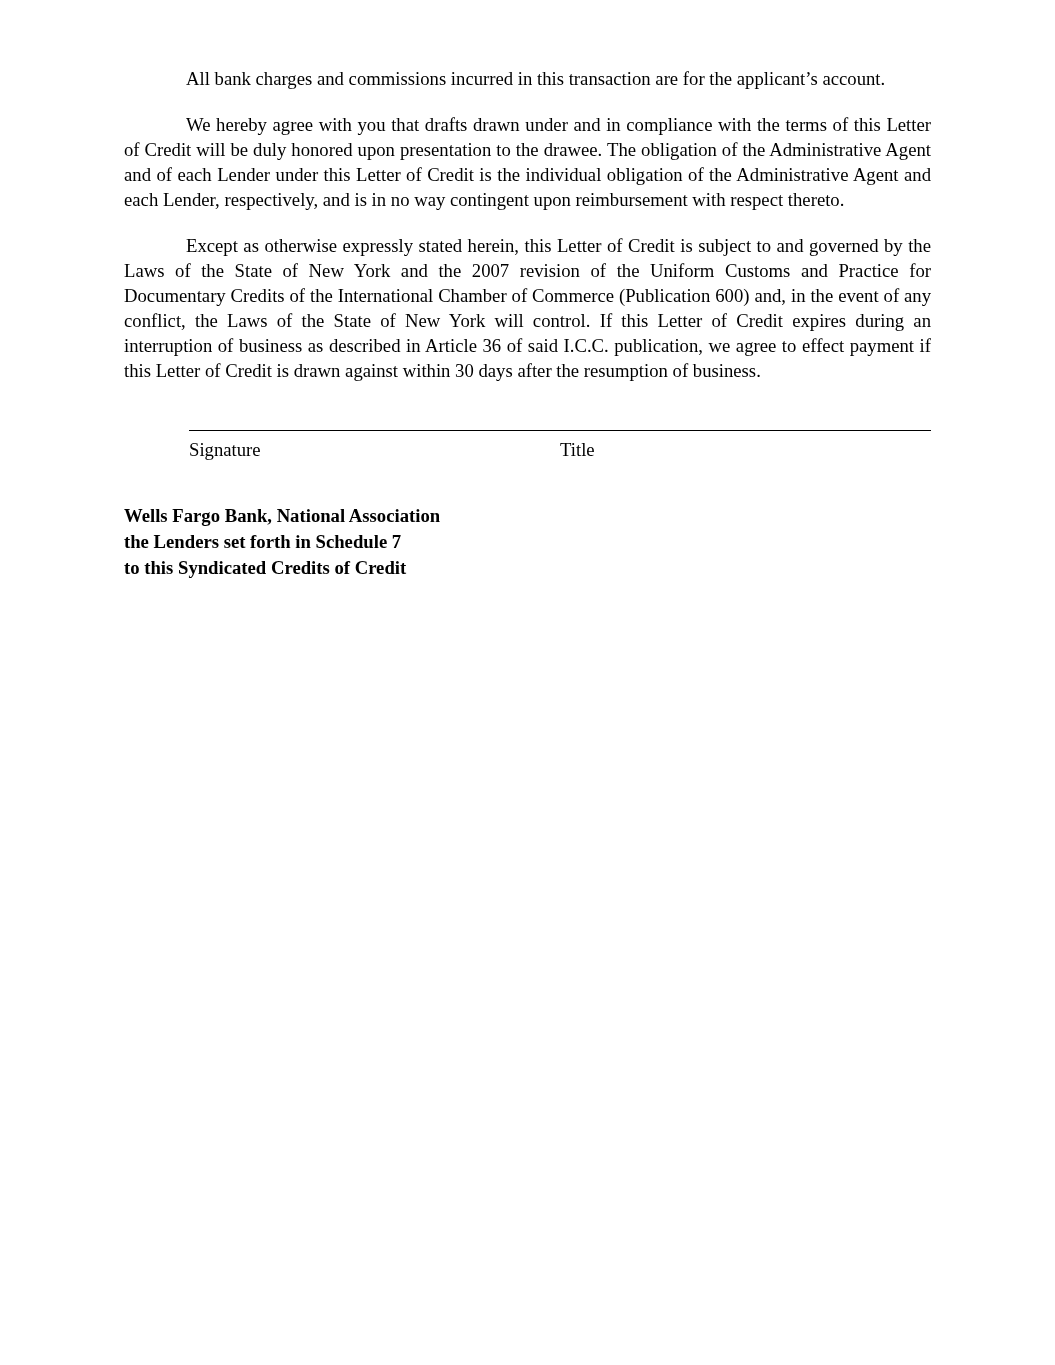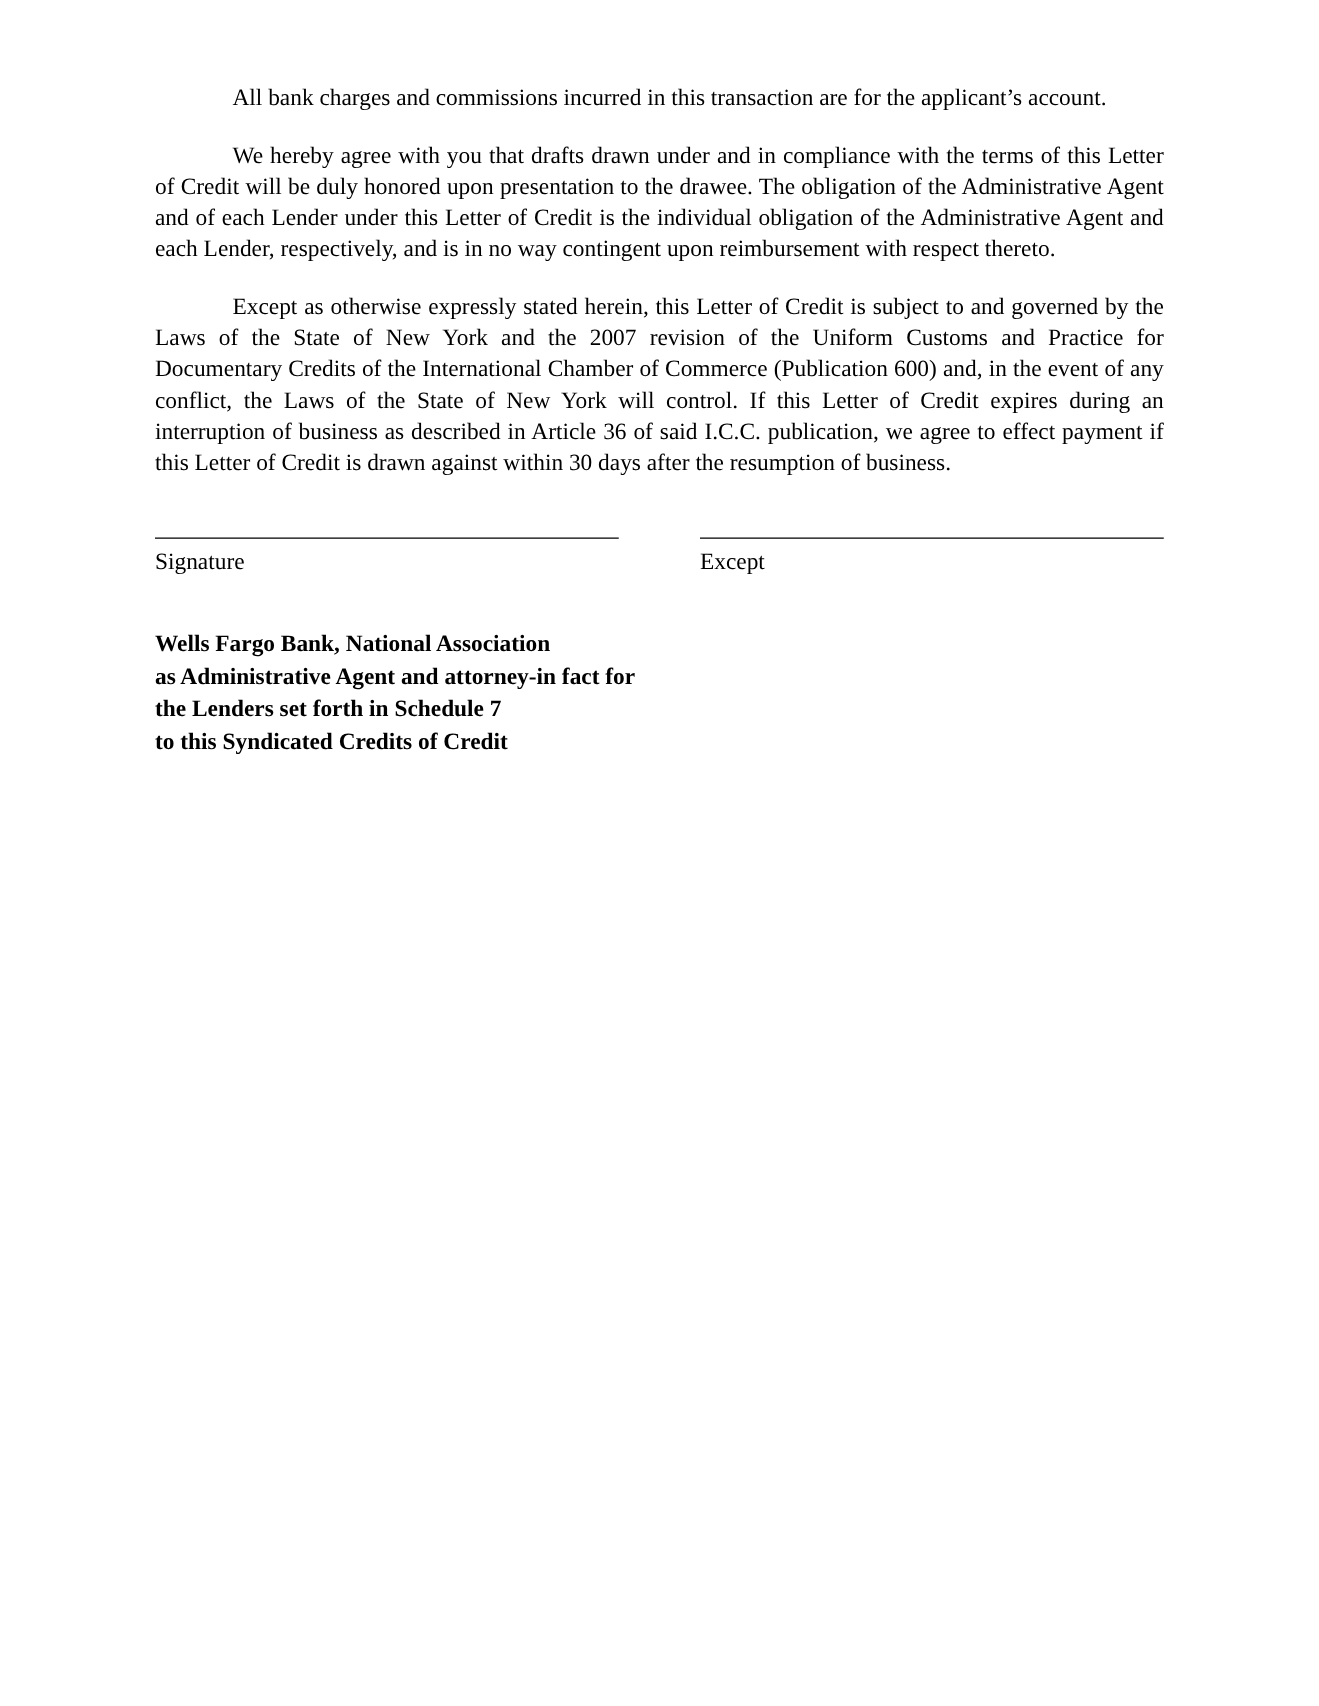--- a/index.html
+++ b/index.html
@@ -23,21 +23,21 @@
   .para {
     text-align: justify;
     text-indent: 62px;
     margin: 0 0 21px 0;
   }
   .para:last-of-type {
     margin-bottom: 0;
   }
   .signature-row {
     display: flex;
-    justify-content: space-between;
+    justify-content: flex-end;
     margin-top: 47px;
   }
   .signature-col {
     width: 371px;
   }
   .sig-line {
     border-top: 1.5px solid #000000;
     height: 0;
     margin-bottom: 6px;
   }
@@ -64,24 +64,23 @@
 
   <p class="para">Except as otherwise expressly stated herein, this Letter of Credit is subject to and governed by the Laws of the State of New York and the 2007 revision of the Uniform Customs and Practice for Documentary Credits of the International Chamber of Commerce (Publication 600) and, in the event of any conflict, the Laws of the State of New York will control. If this Letter of Credit expires during an interruption of business as described in Article 36 of said I.C.C. publication, we agree to effect payment if this Letter of Credit is drawn against within 30 days after the resumption of business.</p>
 
   <div class="signature-row">
     <div class="signature-col">
       <div class="sig-line"></div>
       <div class="sig-label">Signature</div>
     </div>
     <div class="signature-col">
       <div class="sig-line"></div>
-      <div class="sig-label">Except</div>
+      <div class="sig-label">Title</div>
     </div>
   </div>
 
   <div class="signatory-block">
     <div class="signatory-line">Wells Fargo Bank, National Association</div>
-    <div class="signatory-line">as Administrative Agent and attorney-in fact for</div>
     <div class="signatory-line">the Lenders set forth in Schedule 7</div>
     <div class="signatory-line">to this Syndicated Credits of Credit</div>
   </div>
 
 </div>
 
 </body></html>

